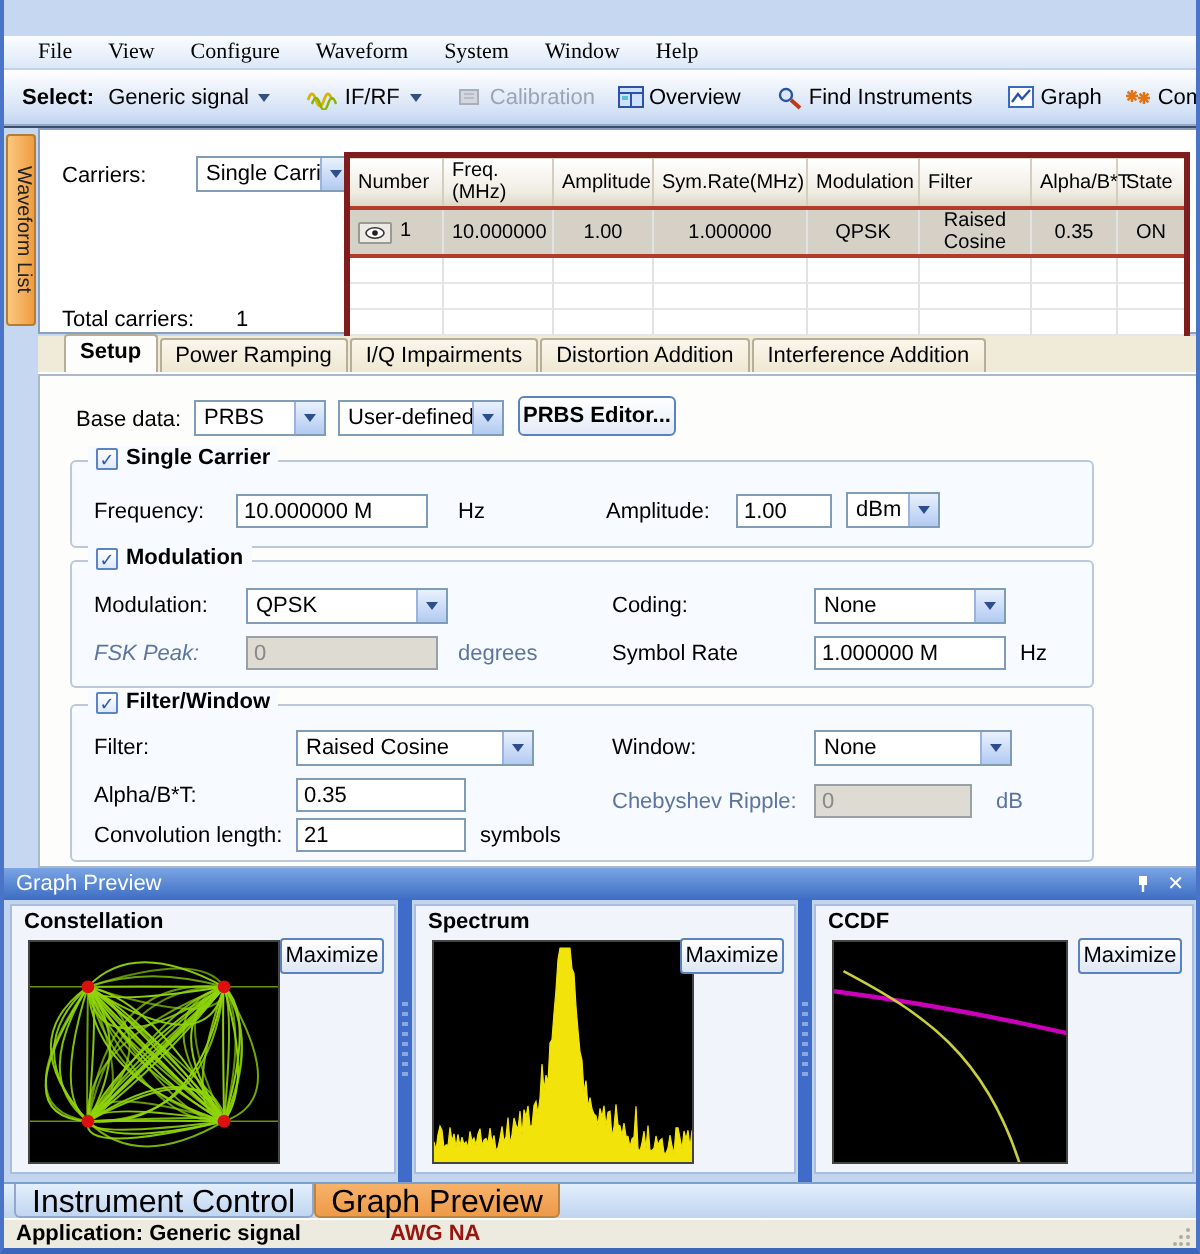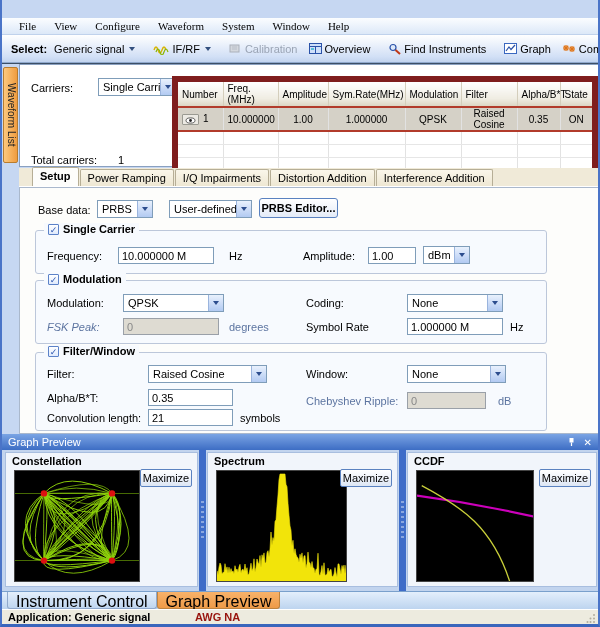--- a/index.html
+++ b/index.html
@@ -44,21 +44,21 @@
   #carriers-area { position:absolute; left:17px; top:0; width:580px; height:103px; background:#fff; border:1px solid #8aa0c0; }
   #carriers-label { position:absolute; left:11px; top:17px; }
   .combo { position:absolute; height:18px; background:#fff; border:1px solid #7f9db9; display:flex; align-items:center; font-size:11px; }
   .combo .ctext { padding:0 4px; overflow:hidden; white-space:nowrap; flex:1; }
   .combo .cbtn { width:15px; height:100%; border-left:1px solid #9ab4dd;
     background:linear-gradient(#e9f1fd,#b2caf2); display:flex; align-items:center; justify-content:center; }
   .combo .cbtn .chev { margin:0; border-top-color:#2c4d8e; }
 
   
   #carrier-table { position:absolute; left:152px; top:11px; width:420px; border-collapse:collapse; table-layout:fixed;
-    border:6px solid #7f1d1d; font-size:10px; background:#fff; }
+    border:3px solid #7f1d1d; font-size:10px; background:#fff; }
   #carrier-table th { background:linear-gradient(#ffffff,#efece2 70%,#dcd6c4); border-right:1px solid #d4cebc;
     border-bottom:1px solid #b0a890; font-weight:normal; text-align:left; padding:1px 4px; height:16px; }
   #carrier-table td { border-right:1px solid #e2e2e2; border-bottom:1px solid #e6e6e6; height:13px; padding:0 4px; }
   #carrier-table tr.selected td { background:#d5d1c7; border-top:2px solid #b23b2b; border-bottom:2px solid #b23b2b; }
   #carrier-table tr.selected td:first-child { border-left:2px solid #b23b2b; }
   #carrier-table tr.selected td:last-child { border-right:2px solid #b23b2b; }
   .eyebox { display:inline-block; width:17px; height:11px; background:#eceae4; border:1px solid #9a9a92; border-radius:1px;
     vertical-align:-2px; margin-right:4px; text-align:center; }
   .num-cell { text-align:left; } .c { text-align:center; }
 
@@ -312,21 +312,21 @@
     <div id="tabstrip">
       <div class="tab active">Setup</div>
       <div class="tab">Power Ramping</div>
       <div class="tab">I/Q Impairments</div>
       <div class="tab">Distortion Addition</div>
       <div class="tab">Interference Addition</div>
     </div>
 
     <div id="setup-panel">
       <span class="lbl" style="left:18px; top:16px;">Base data:</span>
-      <div class="combo" style="left:77px; top:12px; width:56px;justify-content:center;">
+      <div class="combo" style="left:77px; top:12px; width:66px;justify-content:center;">
         <span class="ctext">PRBS</span>
         <span class="cbtn">
             <span class="chev"></span>
           </span>
       </div>
       <div class="combo" style="left:149px; top:12px; width:83px;">
         <span class="ctext">User-defined</span>
         <span class="cbtn">
             <span class="chev"></span>
           </span>

